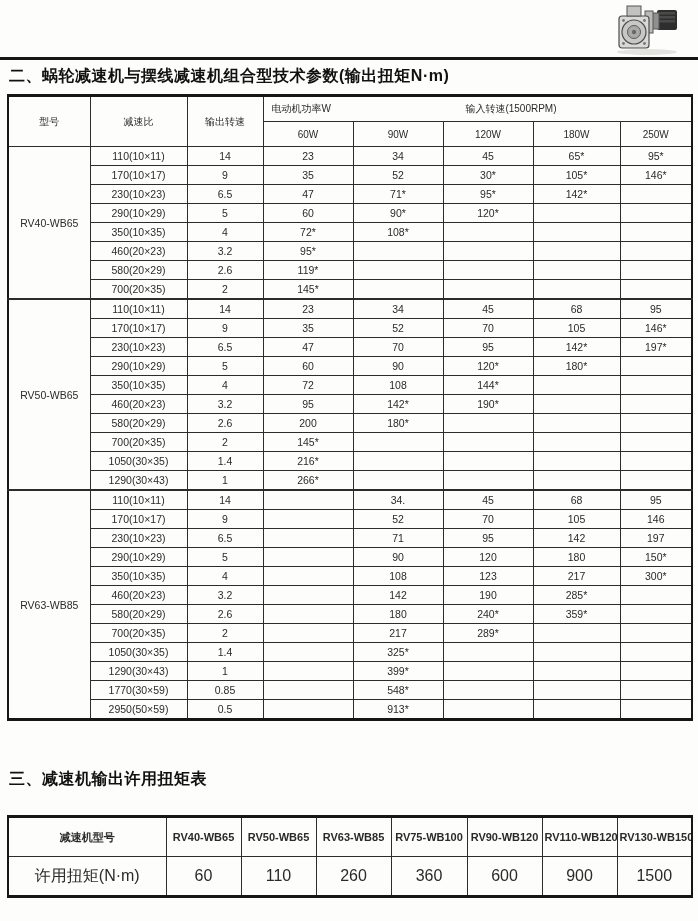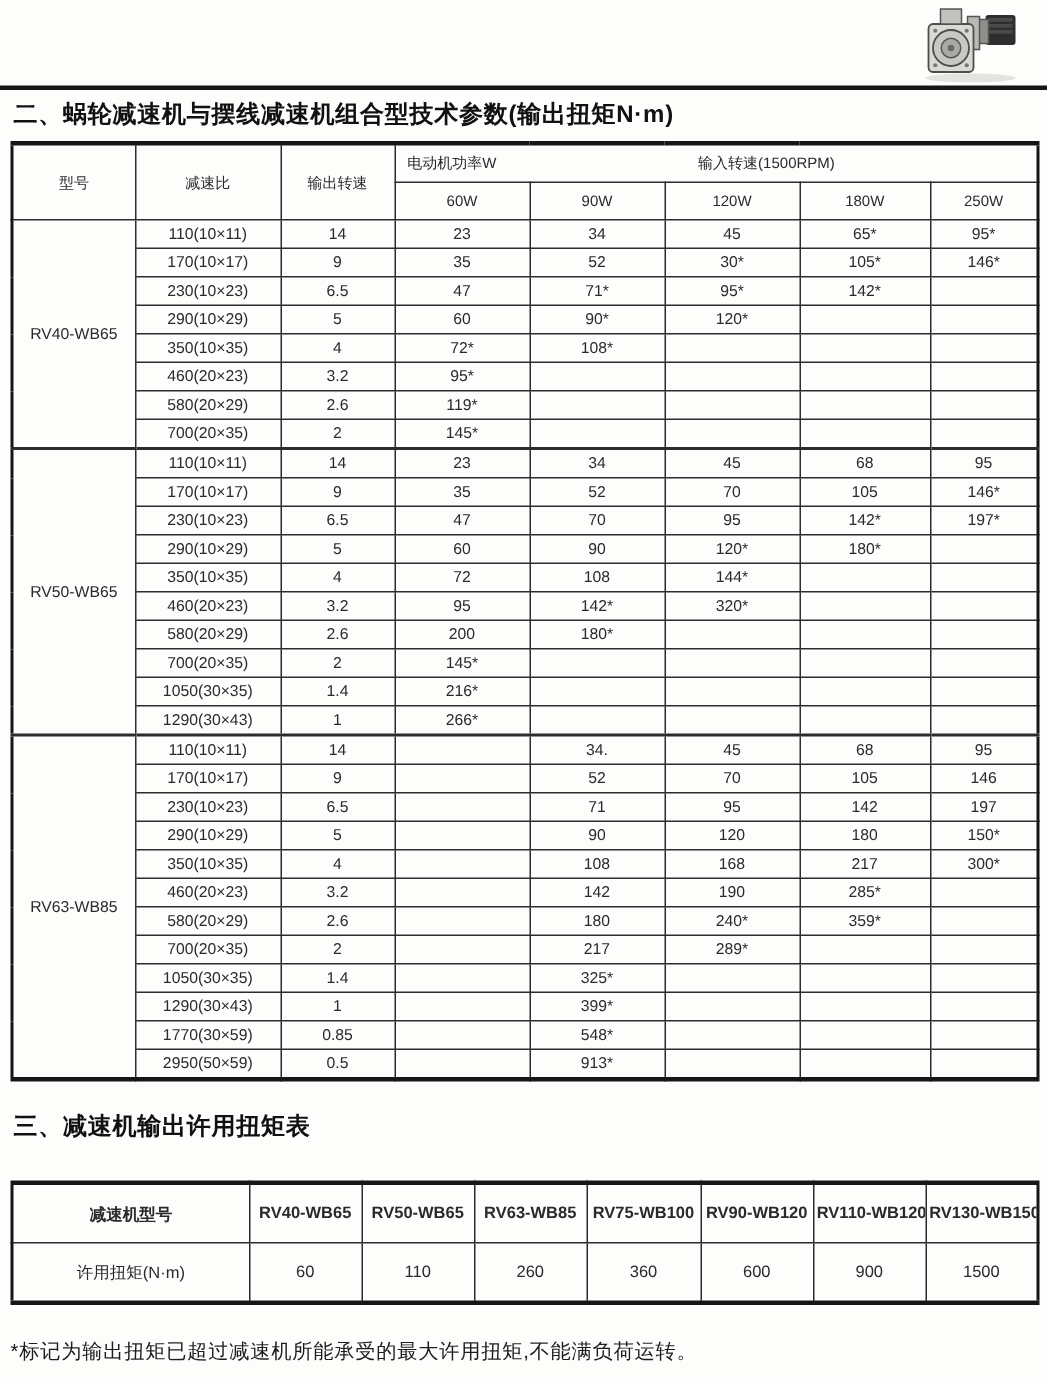--- a/index.html
+++ b/index.html
@@ -36,28 +36,28 @@
   }
   .main-table th { font-weight: 400; font-size: 10px; height: 24px; color: #2a2a2a; }
   .main-table td { font-size: 10.5px; height: 18px; color: #2a2a2a; }
   .group-th { padding: 0; }
   .group-th .gwrap { display: flex; align-items: center; }
   .group-th .gleft { padding-left: 8px; }
   .group-th .gright { flex: 1; }
   tr.group-start td { border-top: 2px solid #2c2c2c; }
 
   
-  .sec3 { margin-top: 14px; }
+  .sec3 { margin-top: 42px; }
   .torque-table {
     margin-top: 18px;
     border-left: 2px solid #161616; border-right: 2px solid #161616;
     border-top: 3px solid #161616; border-bottom: 3px solid #161616;
   }
   .torque-table th { font-weight: 700; font-size: 11px; height: 38px; color: #2a2a2a; }
-  .torque-table td { font-size: 11px; height: 38px; color: #2a2a2a; }
+  .torque-table td { font-size: 16px; height: 38px; color: #2a2a2a; }
 
   .footnote { margin: 22px 0 0 0; font-size: 13.5px; color: #1c1c1c; letter-spacing: 0.5px; }
 </style>
 </head>
 <body>
 
 <div class="page">
 
   <div class="topbar">
     <svg class="motor-art" width="72" height="52" viewBox="0 0 72 52">
@@ -233,21 +233,21 @@
           <td>108</td>
           <td>144*</td>
           <td></td>
           <td></td>
         </tr>
         <tr>
           <td>460(20×23)</td>
           <td>3.2</td>
           <td>95</td>
           <td>142*</td>
-          <td>320*</td>
+          <td>190*</td>
           <td></td>
           <td></td>
         </tr>
         <tr>
           <td>580(20×29)</td>
           <td>2.6</td>
           <td>200</td>
           <td>180*</td>
           <td></td>
           <td></td>
@@ -315,21 +315,21 @@
           <td>90</td>
           <td>120</td>
           <td>180</td>
           <td>150*</td>
         </tr>
         <tr>
           <td>350(10×35)</td>
           <td>4</td>
           <td></td>
           <td>108</td>
-          <td>168</td>
+          <td>123</td>
           <td>217</td>
           <td>300*</td>
         </tr>
         <tr>
           <td>460(20×23)</td>
           <td>3.2</td>
           <td></td>
           <td>142</td>
           <td>190</td>
           <td>285*</td>

